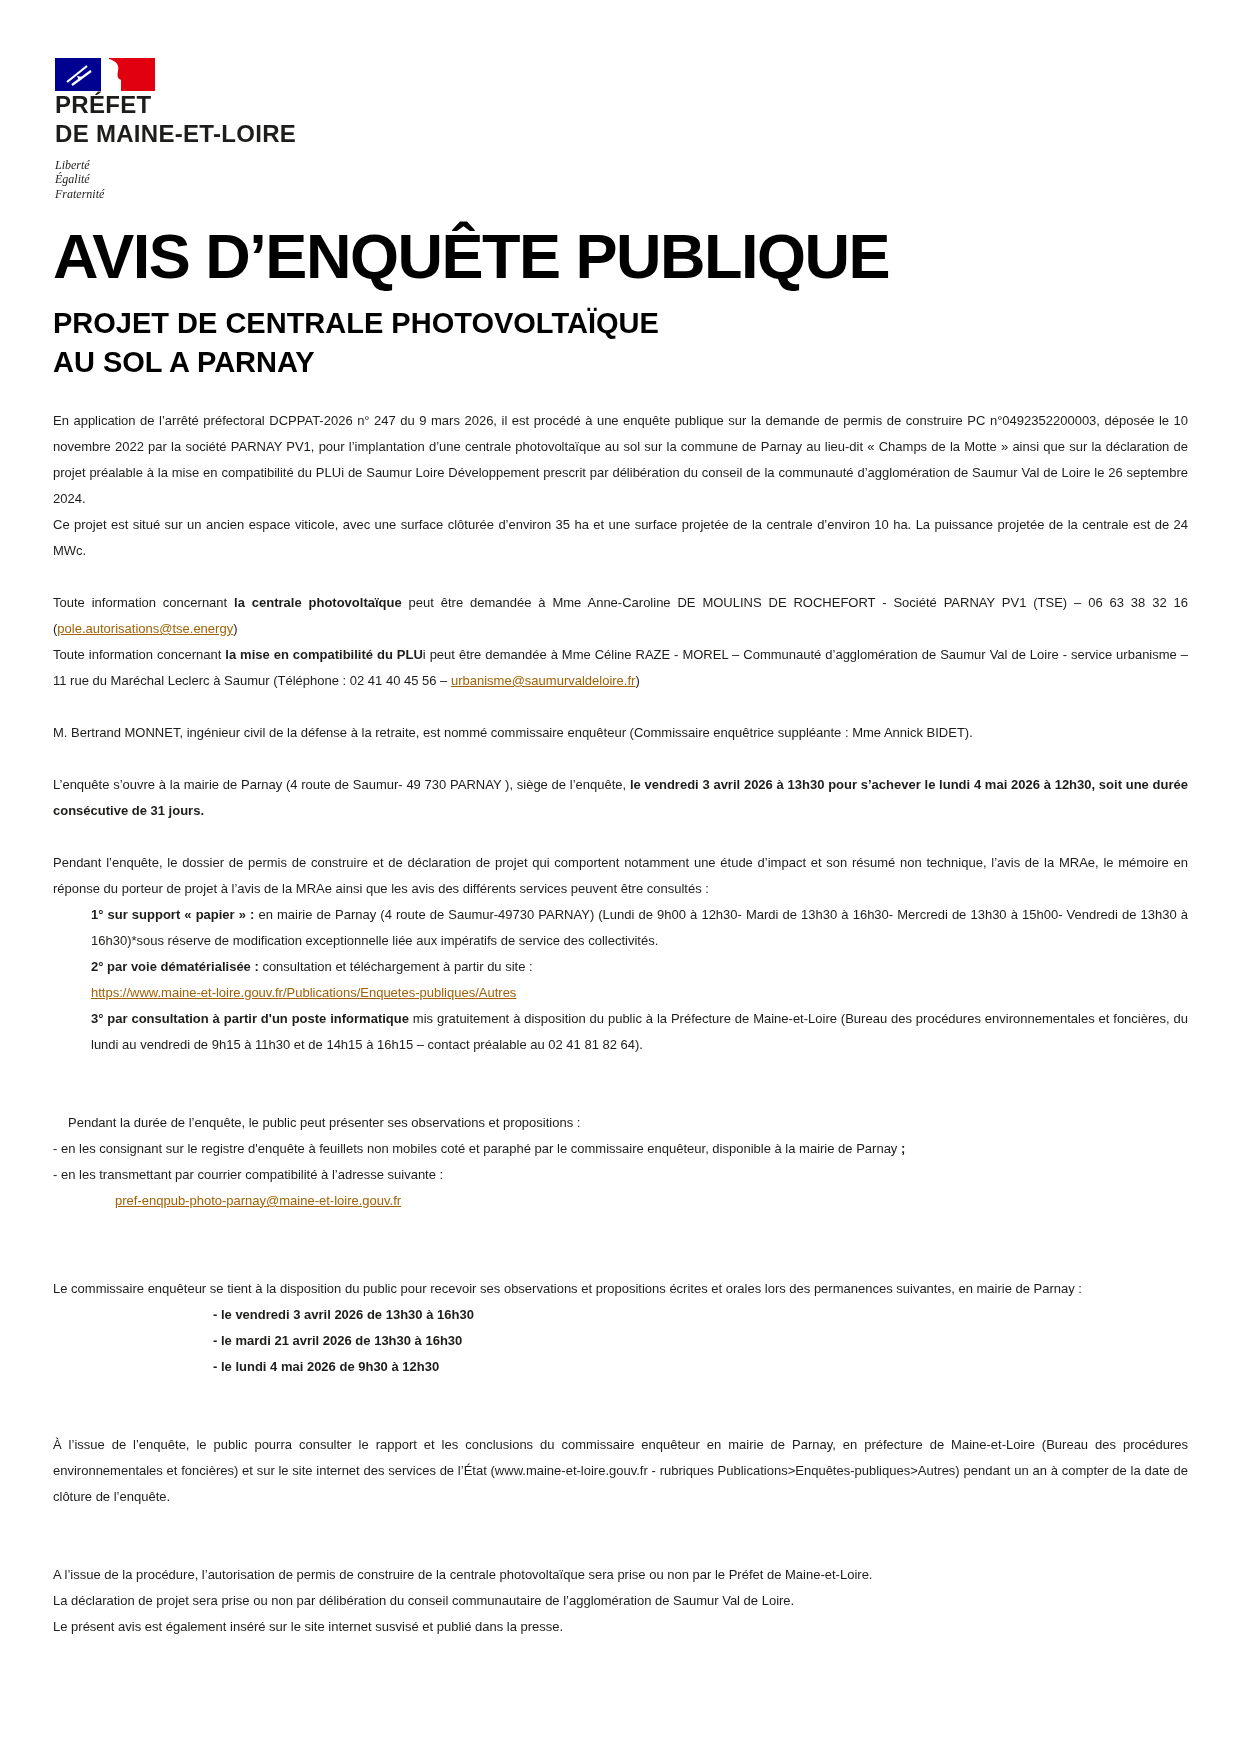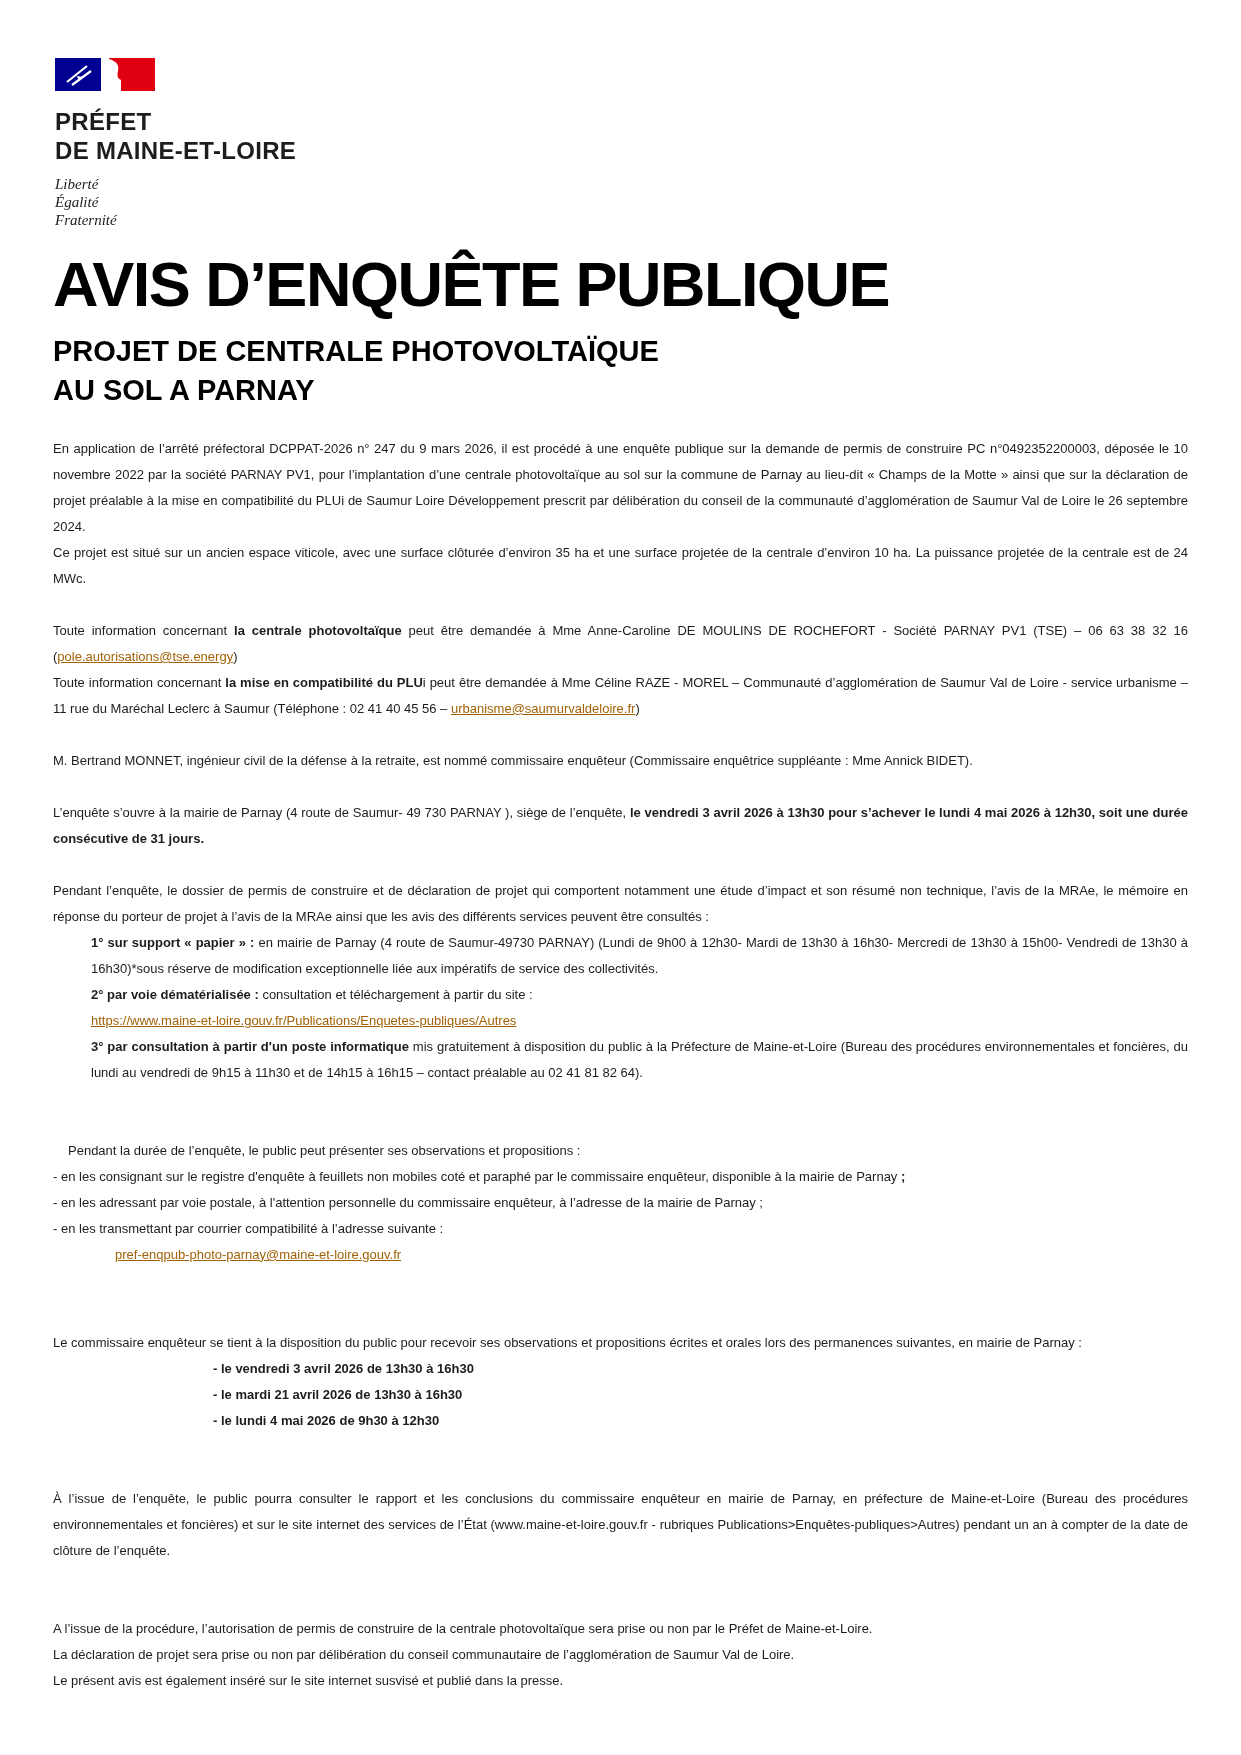--- a/index.html
+++ b/index.html
@@ -14,27 +14,27 @@
   }
 
   
   .gov-header { margin-left: 2px; }
   .flag-row { display: block; width: 100px; height: 33px; }
   .institution {
     font-weight: bold;
     font-size: 24px;
     line-height: 1.2;
     letter-spacing: 0.3px;
-    margin-top: 17px;
+    margin-top: 0;
     color: #1d1d1b;
   }
   .motto {
     font-family: "Liberation Serif", serif;
     font-style: italic;
-    font-size: 15px;
+    font-size: 12px;
     line-height: 1.22;
     margin-top: 9px;
     color: #1d1d1b;
   }
 
   
   .main-title {
     margin: 22px 0 14px 0;
     text-align: left;
     font-size: 63px;
@@ -130,21 +130,20 @@
     <p class="list-indent"><strong>1° sur support « papier » :</strong><span> en mairie de Parnay (4 route de Saumur-49730 PARNAY) (Lundi de 9h00 à 12h30- Mardi de 13h30 à 16h30- Mercredi de 13h30 à 15h00- Vendredi de 13h30 à 16h30)*sous réserve de modification exceptionnelle liée aux impératifs de service des collectivités.</span></p>
     <p class="list-indent"><strong>2° par voie dématérialisée :</strong><span> consultation et téléchargement à partir du site :</span></p>
     <p class="list-indent"><a class="link" href="#">https://www.maine-et-loire.gouv.fr/Publications/Enquetes-publiques/Autres</a></p>
     <p class="list-indent"><strong>3° par consultation à partir d'un poste informatique</strong><span> mis gratuitement à disposition du public à la Préfecture de Maine-et-Loire (Bureau des procédures environnementales et foncières, du lundi au vendredi de 9h15 à 11h30 et de 14h15 à 16h15 – contact préalable au 02 41 81 82 64).</span></p>
 
     <div class="sp"></div>
     <div class="sp"></div>
 
     <p class="obs-intro">Pendant la durée de l’enquête, le public peut présenter ses observations et propositions :</p>
     <p><span>- en les consignant sur le registre d'enquête à feuillets non mobiles coté et paraphé par le commissaire enquêteur, disponible à la mairie de Parnay </span><strong>;</strong></p>
-    <p>- en les adressant par voie postale, à l'attention personnelle du commissaire enquêteur, à l’adresse de la mairie de Parnay ;</p>
     <p>- en les transmettant par courrier compatibilité à l’adresse suivante :</p>
     <div class="line email-line"><a class="link" href="#">pref-enqpub-photo-parnay@maine-et-loire.gouv.fr</a></div>
 
     <div class="sp"></div>
     <div class="sp-lg"></div>
 
     <p>Le commissaire enquêteur se tient à la disposition du public pour recevoir ses observations et propositions écrites et orales lors des permanences suivantes, en mairie de  Parnay :</p>
     <div class="dates-block">
       <div class="line">- le vendredi 3 avril 2026 de 13h30 à 16h30</div>
       <div class="line">- le mardi 21 avril 2026 de 13h30 à 16h30</div>

